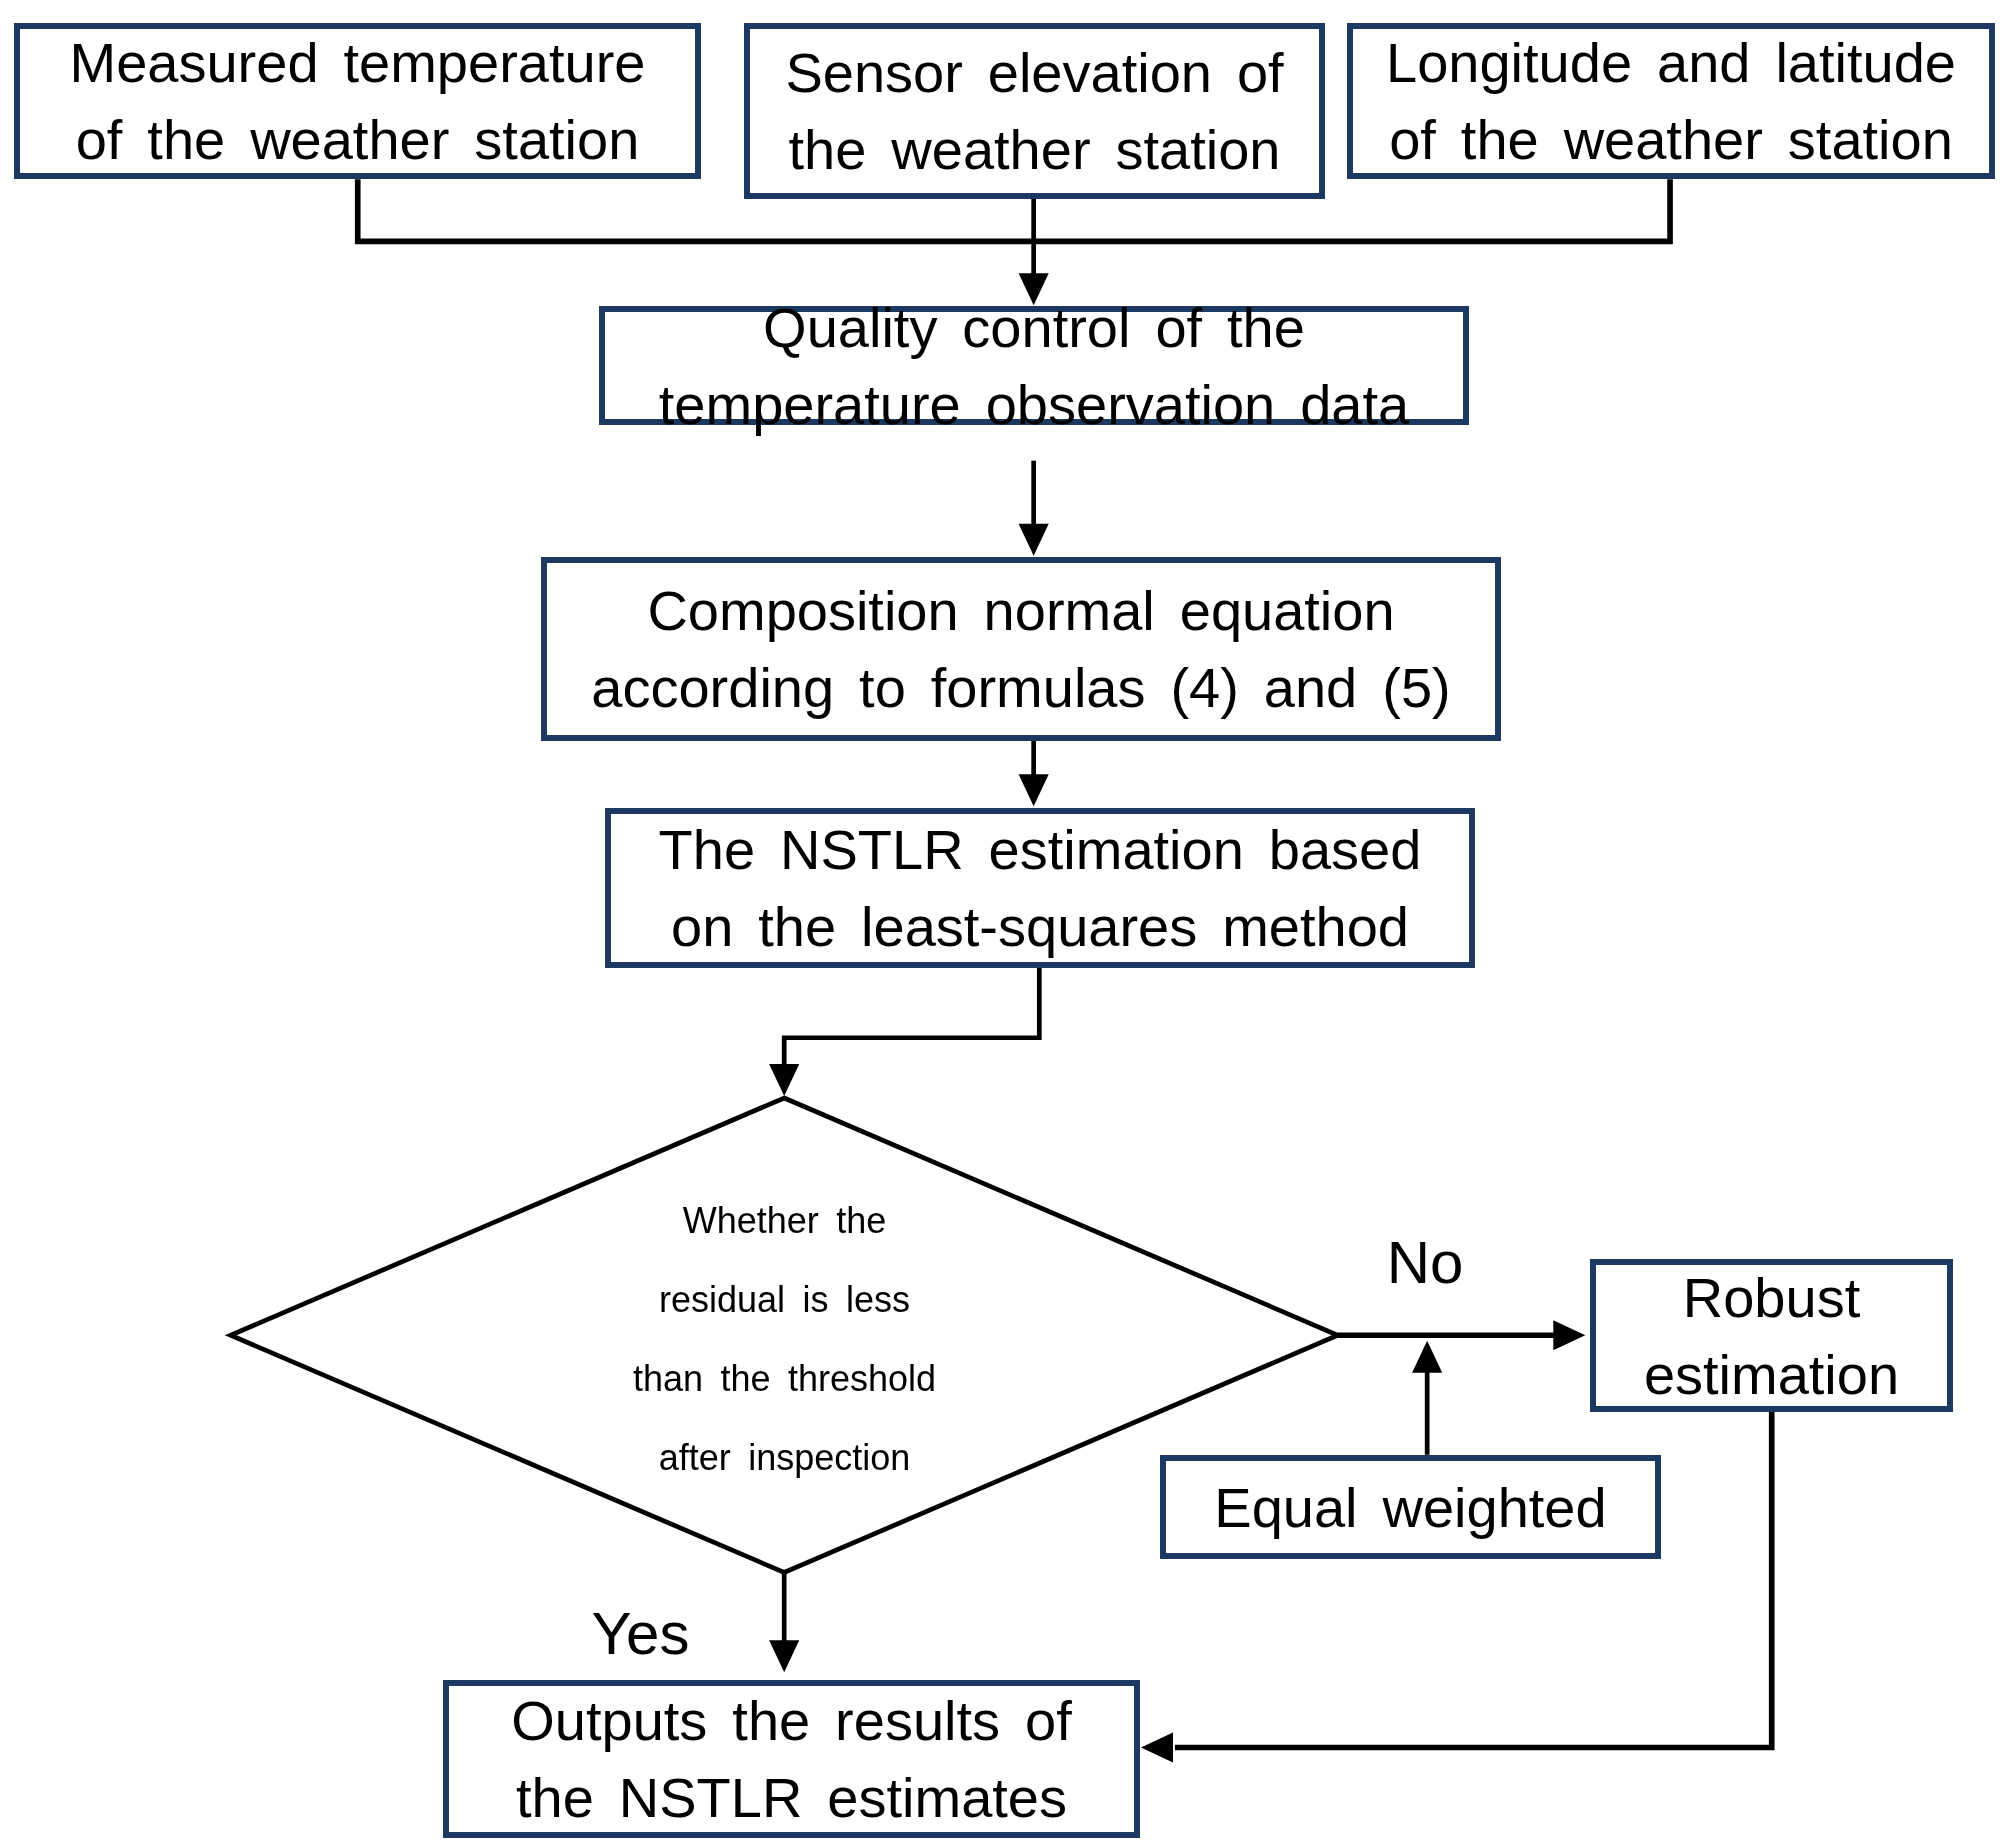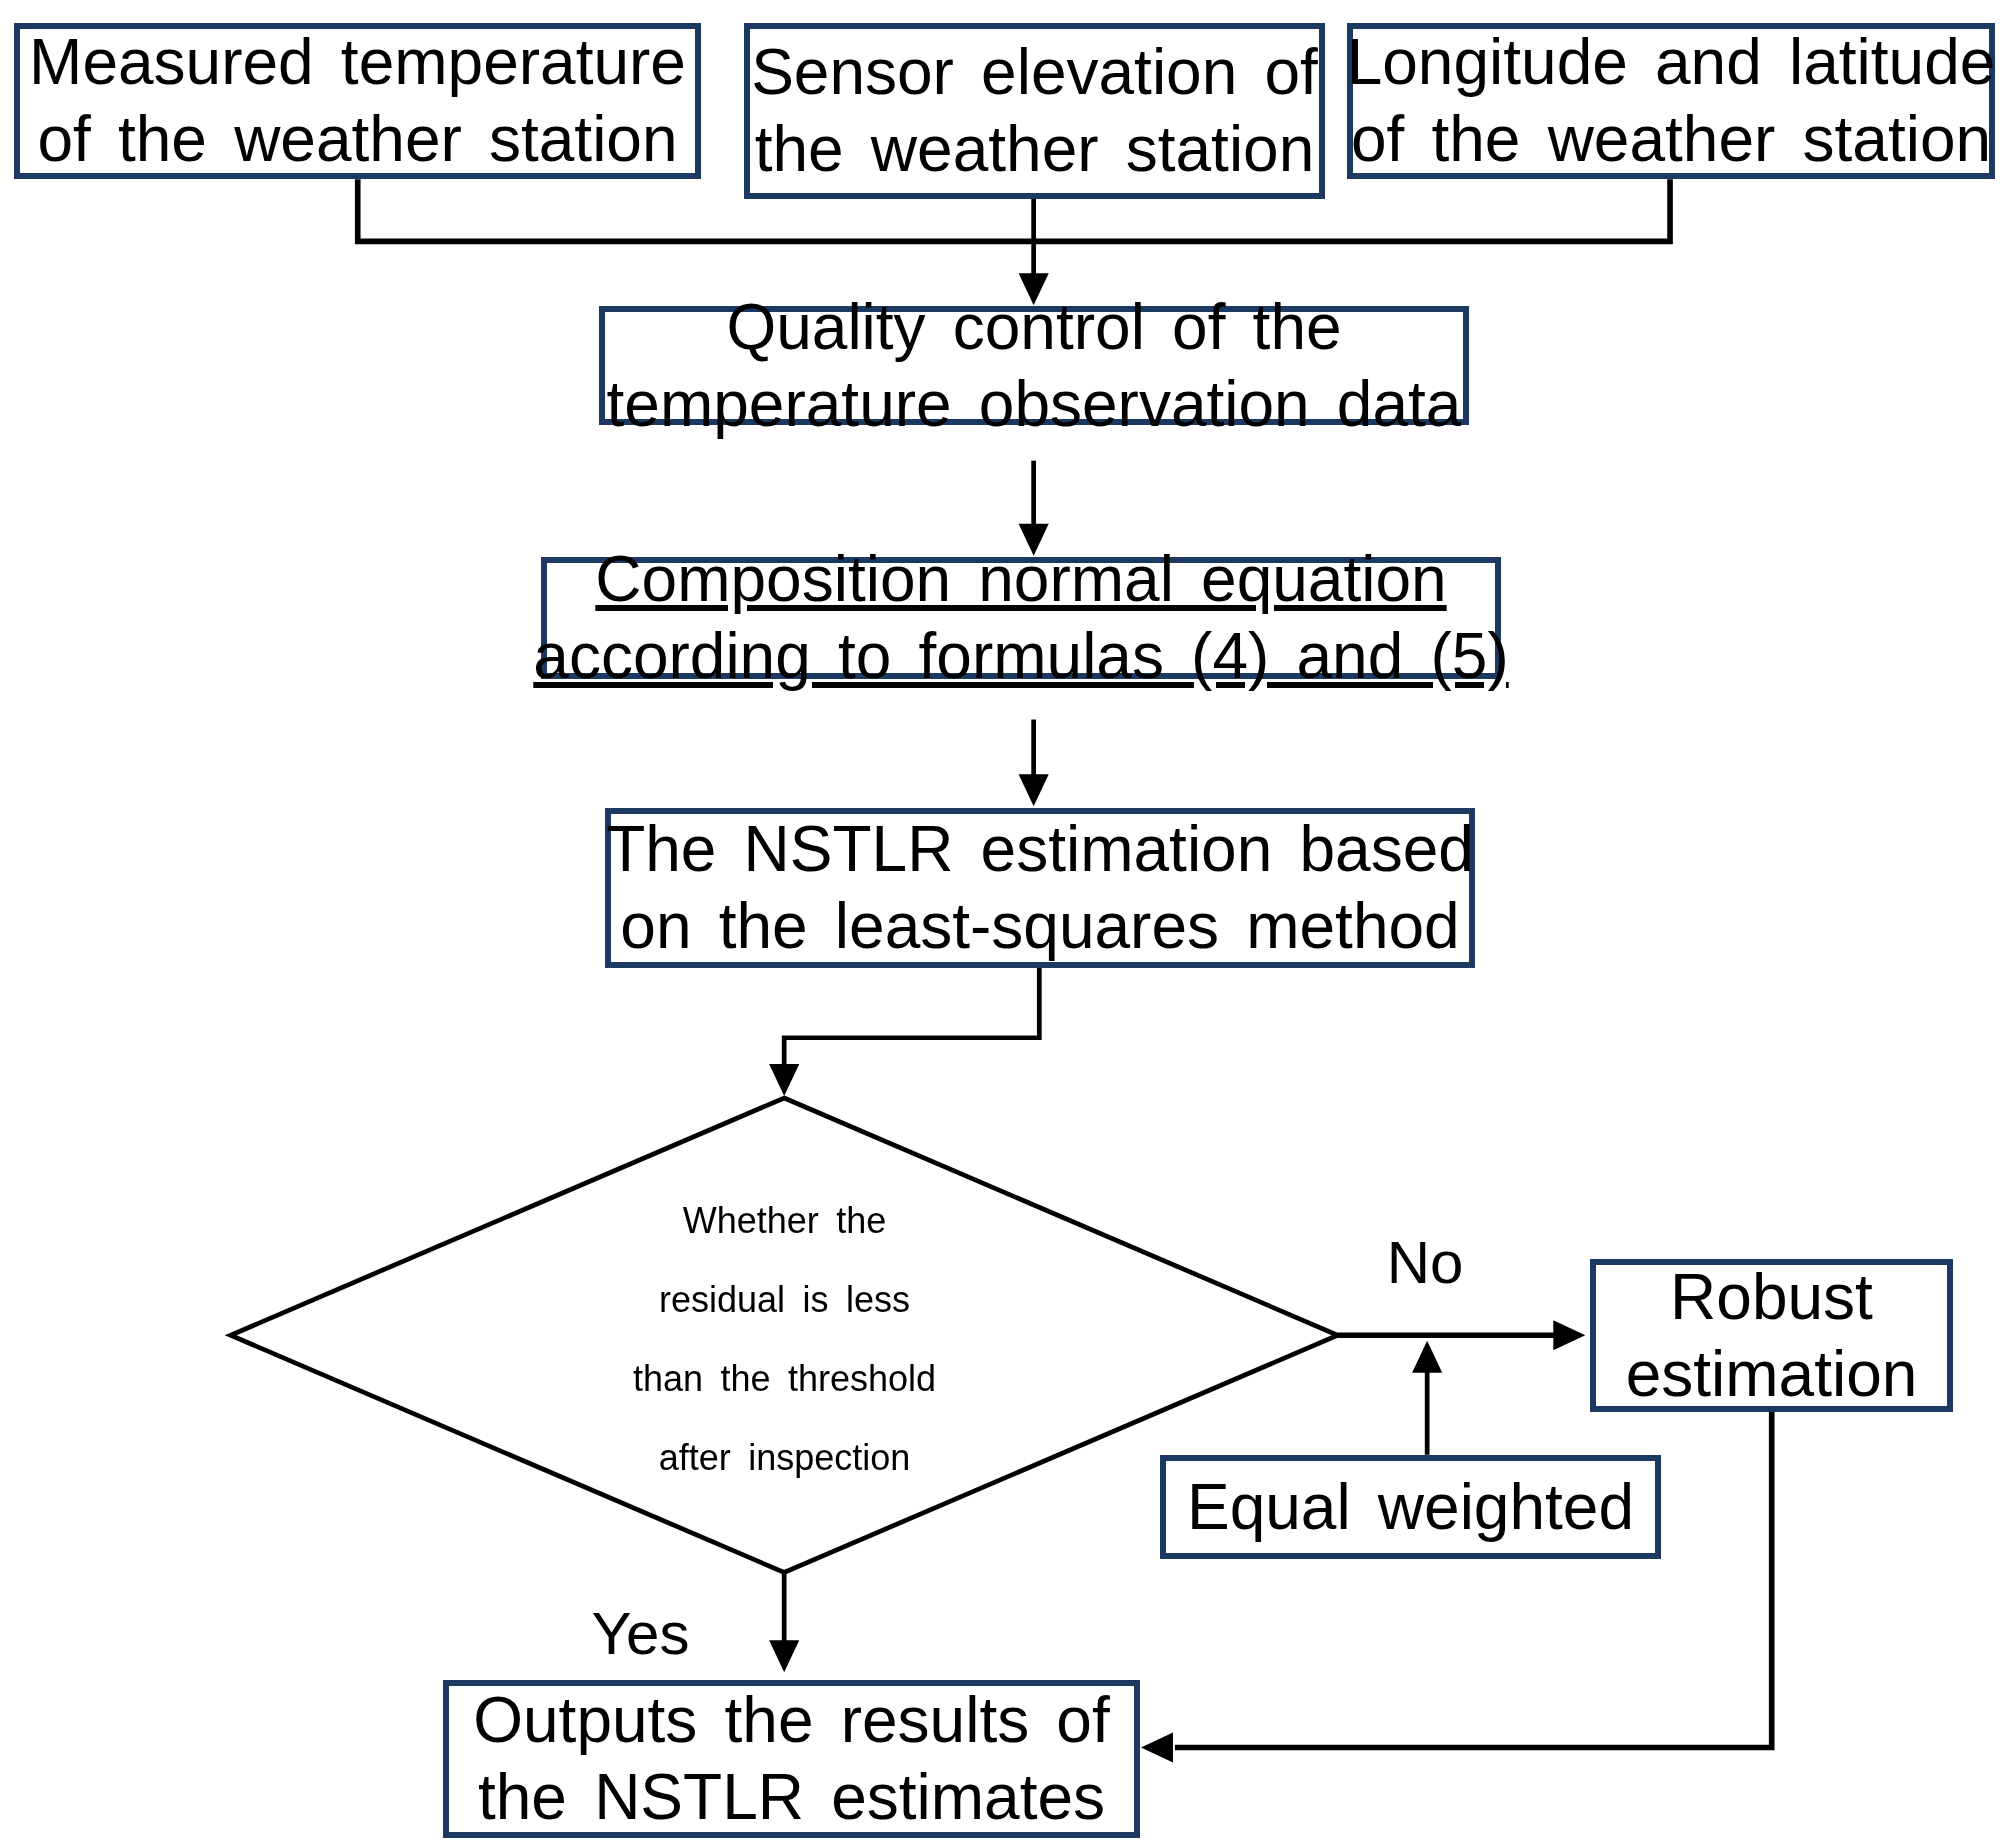--- a/index.html
+++ b/index.html
@@ -15,21 +15,21 @@
   .node {
     position: absolute;
     box-sizing: border-box;
     border: 6.6px solid #1c3a61;
     background: #ffffff;
     display: flex;
     flex-direction: column;
     justify-content: center;
     align-items: center;
     text-align: center;
-    font-size: 64px;
+    font-size: 56px;
     line-height: 77px;
     word-spacing: 9.4px;
     white-space: nowrap;
   }
   .node span { display: block; }
   .diamond-text {
     position: absolute;
     left: 408px; top: 1177px;
     width: 753px; height: 324px;
     display: flex;
@@ -49,21 +49,21 @@
     text-align: center;
   }
   #label-yes { left: 556px; top: 1601px; width: 169px; }
   #label-no  { left: 1345px; top: 1230px; width: 160px; }
 
   
   #node-measured-temp   { left: 14px;   top: 22.6px;   width: 687px;  height: 156px; }
   #node-sensor-elev     { left: 744px;  top: 22.6px;   width: 581px;  height: 176px; }
   #node-lon-lat         { left: 1347px; top: 22.6px;   width: 648px;  height: 156px; }
   #node-quality-control { left: 599px;  top: 306px;  width: 870px;  height: 119px; }
-  #node-composition     { left: 541px;  top: 557px;  width: 960px; height: 122px; text-decoration: underline; }
+  #node-composition     { left: 541px;  top: 557px;  width: 960px; height: 184px; }
   #node-nstlr           { left: 605px;  top: 808px;  width: 870px;  height: 160px; }
   #node-robust          { left: 1590px; top: 1259px; width: 363px;  height: 153px; }
   #node-equal-weighted  { left: 1160px; top: 1455px; width: 501px;  height: 104px; }
   #node-output          { left: 443px;  top: 1680px; width: 697px;  height: 158px; }
 </style>
 </head>
 <body>
 
 <div id="canvas">
 

